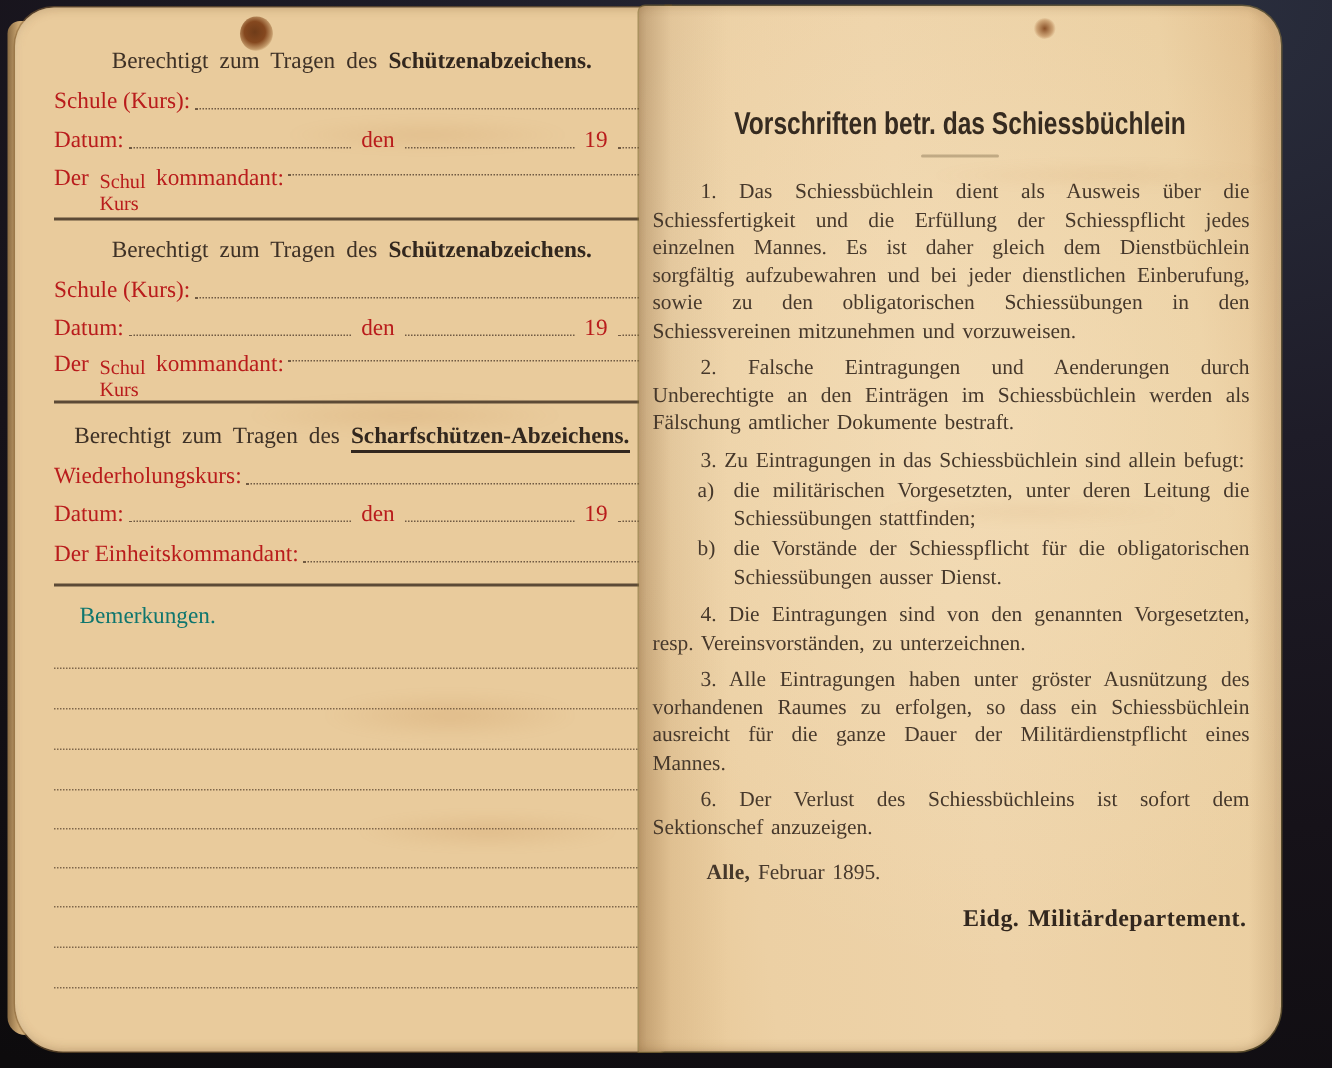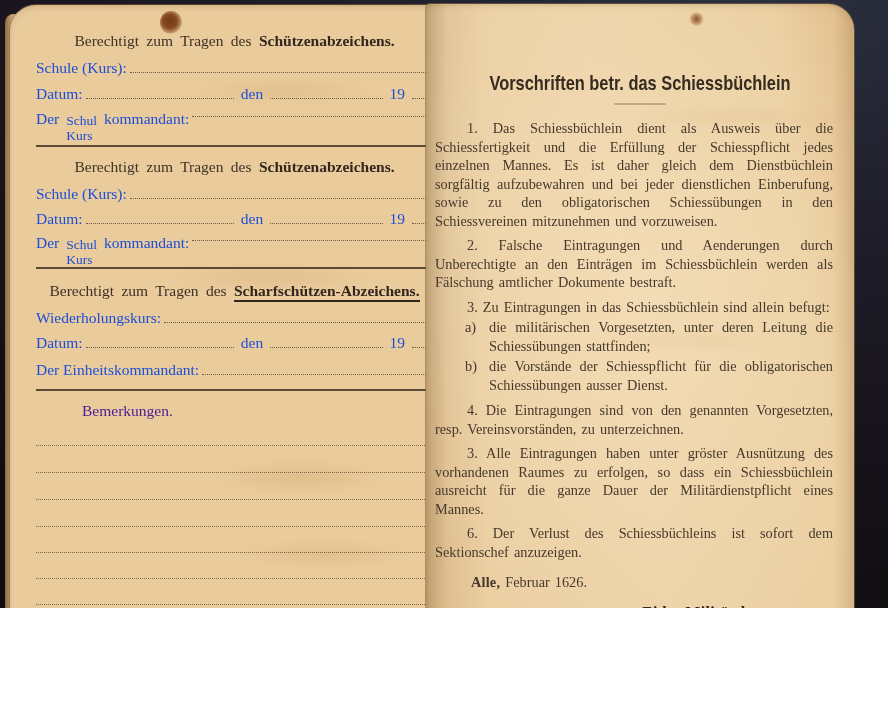--- a/index.html
+++ b/index.html
@@ -1,21 +1,21 @@
 <!DOCTYPE html>
 <html><head>
 <meta charset="utf-8">
 <style>
   html,body{margin:0;padding:0;}
   body{
     width:888px;height:712px;overflow:hidden;
     font-family:"Liberation Serif","DejaVu Serif",serif;
   }
   .stage{
-    position:relative;width:888px;height:608px;overflow:hidden;
+    position:relative;width:888px;height:712px;overflow:hidden;
     background:
       radial-gradient(150% 120% at 85% 0%, #2b3040 0%, #1e1c28 35%, #161219 65%, #0d0b0d 100%);
   }
   
   .page{
     position:absolute;color:#43352a;
   }
   .page-left{
     left:10px;top:5px;width:434px;height:696px;
     border-radius:26px 0 4px 32px;
@@ -71,34 +71,34 @@
   .g6{left:110px;top:325px;width:300px;height:24px;opacity:.09;}
   
   .lhead{
     position:absolute;left:26px;right:11px;text-align:center;
     font-size:15.5px;line-height:20px;word-spacing:3.5px;white-space:nowrap;color:#3e3126;
   }
   .lhead .emph{font-weight:bold;color:#32271e;}
   .lhead .emph.u{border-bottom:2px solid #32271e;padding-bottom:1px;}
   .lrow{
     position:absolute;left:26px;right:11px;display:flex;align-items:flex-end;
-    font-size:15.5px;line-height:20px;height:20px;color:#1d4ed8;
+    font-size:15.5px;line-height:20px;height:20px;color:#b91c1c;
   }
   .lrow .lbl{white-space:nowrap;}
   .lrow .mid{margin:0 4px;}
   .dots{flex:1;height:0;border-bottom:1px dotted rgba(92,72,52,.85);margin:0 3px 5px;}
   .dots-fixed{flex:0 0 18px;}
   .krow{height:36px;align-items:center;}
   .krow .stack{
     display:inline-flex;flex-direction:column;font-size:13.5px;line-height:15px;
     margin:0 7px;transform:translateY(9px);white-space:nowrap;
   }
   .krow .lbl{margin-bottom:0;}
   .sep{position:absolute;left:26px;right:11px;height:2px;background:#483828;opacity:.88;}
-  .bem{position:absolute;left:43px;font-size:15.5px;color:#4c1d95;margin-left:29px;}
+  .bem{position:absolute;left:43px;font-size:15.5px;color:#0f766e;}
   .blank-line{position:absolute;left:26px;right:11px;height:0;border-top:1px dotted rgba(100,78,55,.8);}
   
   .rp-title{
     margin:67px 0 0;text-align:center;white-space:nowrap;
     font-family:"Liberation Sans","DejaVu Sans",sans-serif;
     font-weight:bold;font-size:21px;letter-spacing:0;color:#362b20;
     transform:scaleX(.78);
   }
   .title-rule{width:52px;height:2px;margin:8px auto 0;background:rgba(105,85,55,.35);border-radius:1px;}
   .rp-body{
@@ -239,18 +239,18 @@
         <span class="marker">a)</span>
         <span class="li-text">die militärischen Vorgesetzten, unter deren Leitung die Schiessübungen stattfinden;</span>
       </div>
       <div class="li last">
         <span class="marker">b)</span>
         <span class="li-text">die Vorstände der Schiesspflicht für die obligatorischen Schiessübungen ausser Dienst.</span>
       </div>
       <p>4. Die Eintragungen sind von den genannten Vorgesetzten, resp. Vereinsvorständen, zu unterzeichnen.</p>
       <p>3. Alle Eintragungen haben unter gröster Ausnützung des vorhandenen Raumes zu erfolgen, so dass ein Schiessbüchlein ausreicht für die ganze Dauer der Militärdienstpflicht eines Mannes.</p>
       <p>6. Der Verlust des Schiessbüchleins ist sofort dem Sektionschef anzuzeigen.</p>
-      <p class="dateline"><b>Alle,</b><span> Februar 1626.</span></p>
+      <p class="dateline"><b>Alle,</b><span> Februar 1895.</span></p>
       <p class="signature">Eidg. Militärdepartement.</p>
     </div>
   </div>
 
 </div>
 
 </body></html>

